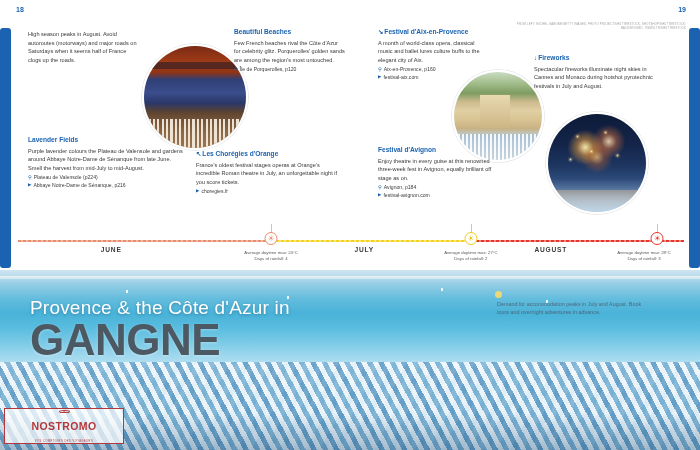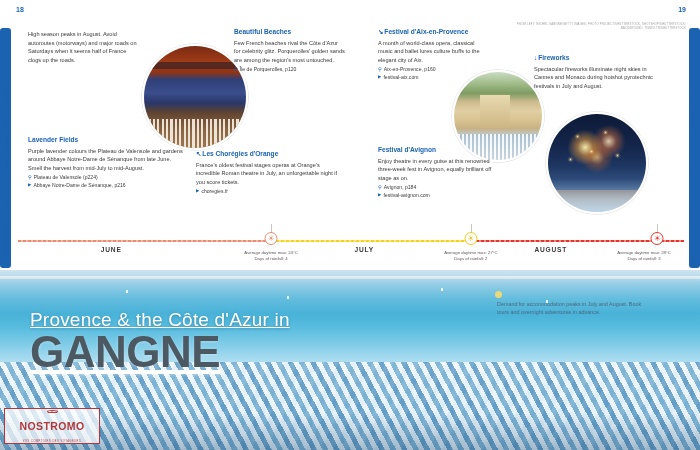--- a/index.html
+++ b/index.html
@@ -188,43 +188,42 @@
         rgba(255,255,255,.35) 0 6px,
         rgba(110,165,205,.35) 6px 12px);
     opacity:.95;
   }
   .umb-shade {
     position:absolute; left:0; bottom:0; width:100%; height:42%;
     background:linear-gradient(180deg, rgba(60,110,150,0), rgba(40,85,125,.35));
   }
 
   .hero-title {
-    position:absolute; left:30px; top:310px; color:#ffffff;
+    position:absolute; left:30px; top:298px; color:#ffffff;
     text-shadow:0 1px 3px rgba(10,50,80,.35);
-    text-decoration:underline;
   }
   .hero-title .l1 { font-size:19px; font-weight:400; letter-spacing:.2px; line-height:1; }
   .hero-title .l2 {
     font-size:44px; font-weight:bold; letter-spacing:-.5px;
     line-height:1.02; margin-top:1px; color:#4c5862;
     text-shadow:0 1px 3px rgba(255,255,255,.35);
   }
 
   .hero-note {
     position:absolute; left:497px; top:300px; width:150px;
     font-size:5.4px; line-height:1.55; color:#4a6a80;
   }
   .hero-note .nsun {
     position:absolute; left:-2px; top:-9px; width:7px; height:7px;
     border-radius:50%; background:#f7dc6a; opacity:.9;
   }
 
   
   .wm {
-    position:absolute; left:4px; bottom:6px; width:96px; height:36px;
+    position:absolute; left:4px; bottom:6px; width:120px; height:36px;
     border:1.4px solid #b3373a; background:rgba(255,255,255,.72);
     display:flex; flex-direction:column; align-items:center; justify-content:center;
     gap:8px; padding-top:1px;
   }
   .wm .globe {
     width:11px; height:11px; border-radius:50%;
     border:1.2px solid #b3373a; position:relative; opacity:.95;
   }
   .wm .globe::before, .wm .globe::after {
     content:""; position:absolute; left:50%; top:0; height:100%;

